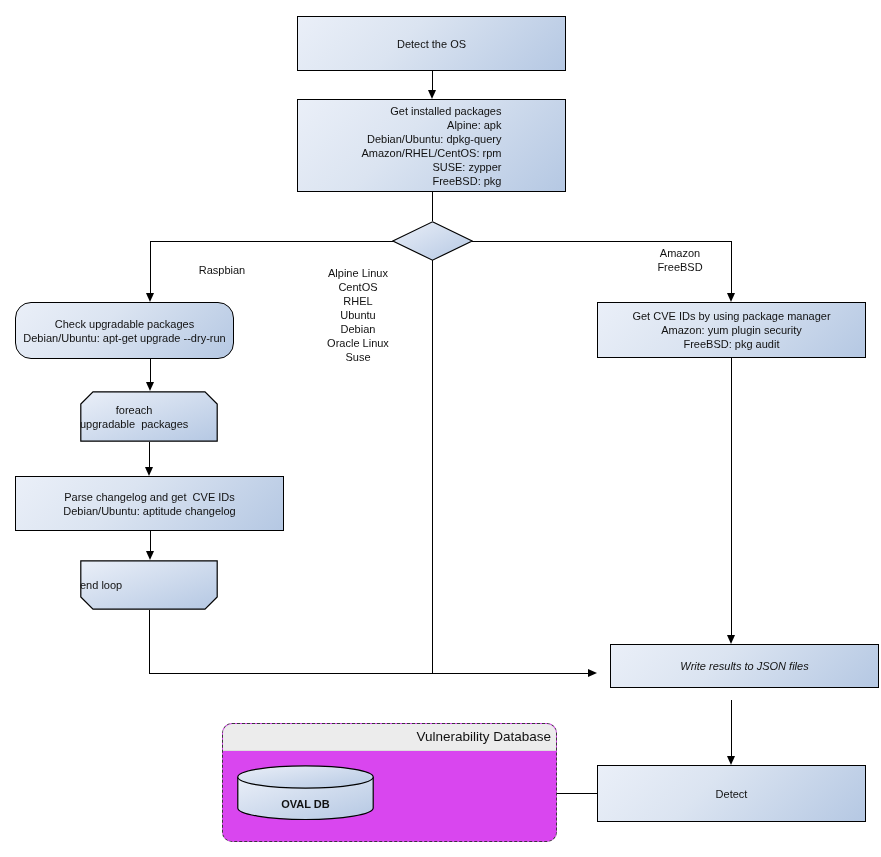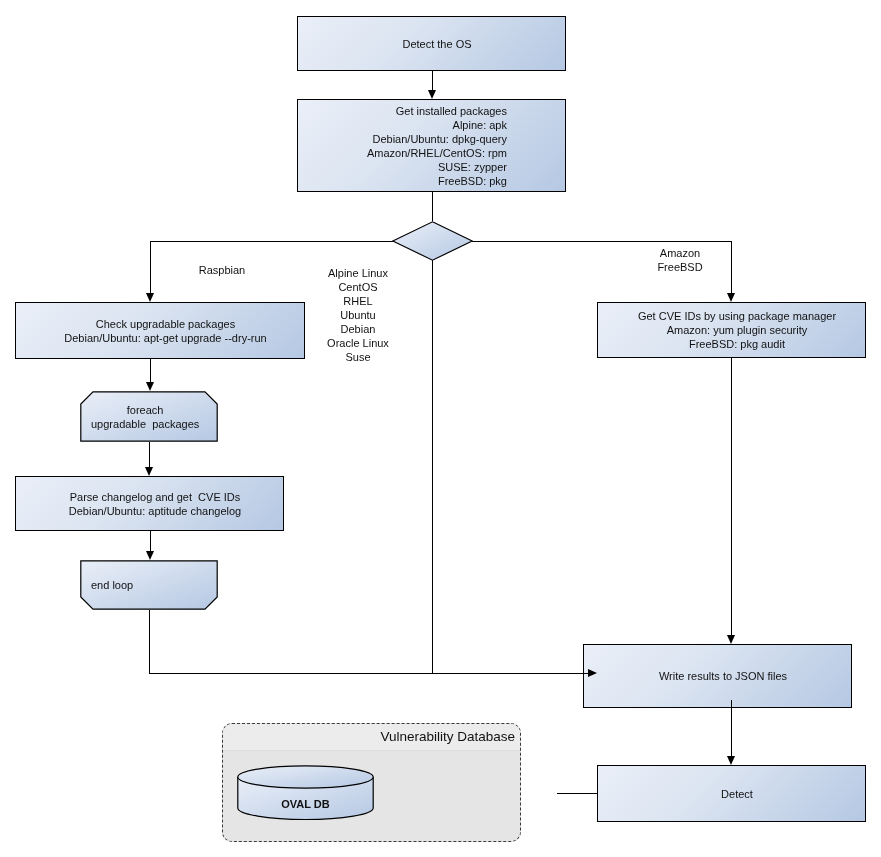--- a/index.html
+++ b/index.html
@@ -12,21 +12,21 @@
     overflow:hidden;
   }
   .box{
     position:absolute;
     border:1px solid #000;
     background:linear-gradient(135deg,#eaeff8 0%,#dbe4f1 40%,#b5c8e3 100%);
     display:flex;align-items:center;justify-content:center;
     font-size:11px;line-height:14px;
     box-sizing:border-box;
   }
-  .label{white-space:pre-wrap;text-align:center;margin-left:11px;}
+  .label{white-space:pre-wrap;text-align:center;}
   .align-right .label{text-align:right;}
   .shape{position:absolute;}
   .shape svg{display:block;}
   .shape .overlay{
     position:absolute;left:0;right:0;top:0;bottom:0;
     display:flex;align-items:center;
     font-size:11px;line-height:14px;
   }
   .edge-label{
     position:absolute;font-size:11px;line-height:14px;
@@ -35,22 +35,22 @@
   .hline,.vline{position:absolute;background:#000;}
   .hline{height:1px;}
   .vline{width:1px;}
   .arr-d{position:absolute;width:0;height:0;
     border-left:4px solid transparent;border-right:4px solid transparent;
     border-top:9px solid #000;}
   .arr-r{position:absolute;width:0;height:0;
     border-top:4px solid transparent;border-bottom:4px solid transparent;
     border-left:9px solid #000;}
   #db-panel{
-    position:absolute;left:222px;top:723px;width:299px;height:119px;
-    background:#e5e5e5;border:1px dashed #3a3a3a;border-radius:10px;
+    position:absolute;left:222px;top:723px;width:335px;height:119px;
+    background:#d946ef;border:1px dashed #3a3a3a;border-radius:10px;
     box-sizing:border-box;
   }
   #db-header{
     height:26px;line-height:26px;background:#ececec;
     border-radius:9px 9px 0 0;border-bottom:1px solid #ddd;
     text-align:right;padding-right:5px;font-size:13.5px;color:#111;
   }
   .cyl-label{
     position:absolute;left:0;right:0;top:22px;bottom:0;
     display:flex;align-items:center;justify-content:center;
@@ -69,37 +69,37 @@
 
   <div class="box align-right" style="left:297px;top:99px;width:269px;height:93px;">
     <span class="label">Get installed packages
 Alpine: apk
 Debian/Ubuntu: dpkg-query
 Amazon/RHEL/CentOS: rpm
 SUSE: zypper
 FreeBSD: pkg</span>
   </div>
 
-  <div class="box" style="left:15px;top:302px;width:290px;height:57px;">
+  <div class="box" style="left:15px;top:302px;width:219px;height:57px;border-radius:16px;">
     <span class="label">Check upgradable packages
 Debian/Ubuntu: apt-get upgrade --dry-run</span>
   </div>
 
   <div class="box" style="left:15px;top:476px;width:269px;height:55px;">
     <span class="label">Parse changelog and get  CVE IDs
 Debian/Ubuntu: aptitude changelog</span>
   </div>
 
   <div class="box" style="left:597px;top:302px;width:269px;height:56px;">
     <span class="label">Get CVE IDs by using package manager
 Amazon: yum plugin security
 FreeBSD: pkg audit</span>
   </div>
 
-  <div class="box" style="left:583px;top:644px;width:269px;height:64px;">
+  <div class="box" style="left:610px;top:644px;width:269px;height:44px;font-style:italic;">
     <span class="label">Write results to JSON files</span>
   </div>
 
   <div class="box" style="left:597px;top:765px;width:269px;height:57px;">
     <span class="label">Detect</span>
   </div>
 
   <div class="shape" style="left:392px;top:221px;width:81px;height:40px;">
     <svg width="81" height="40" viewBox="0 0 81 40">
       <defs>

